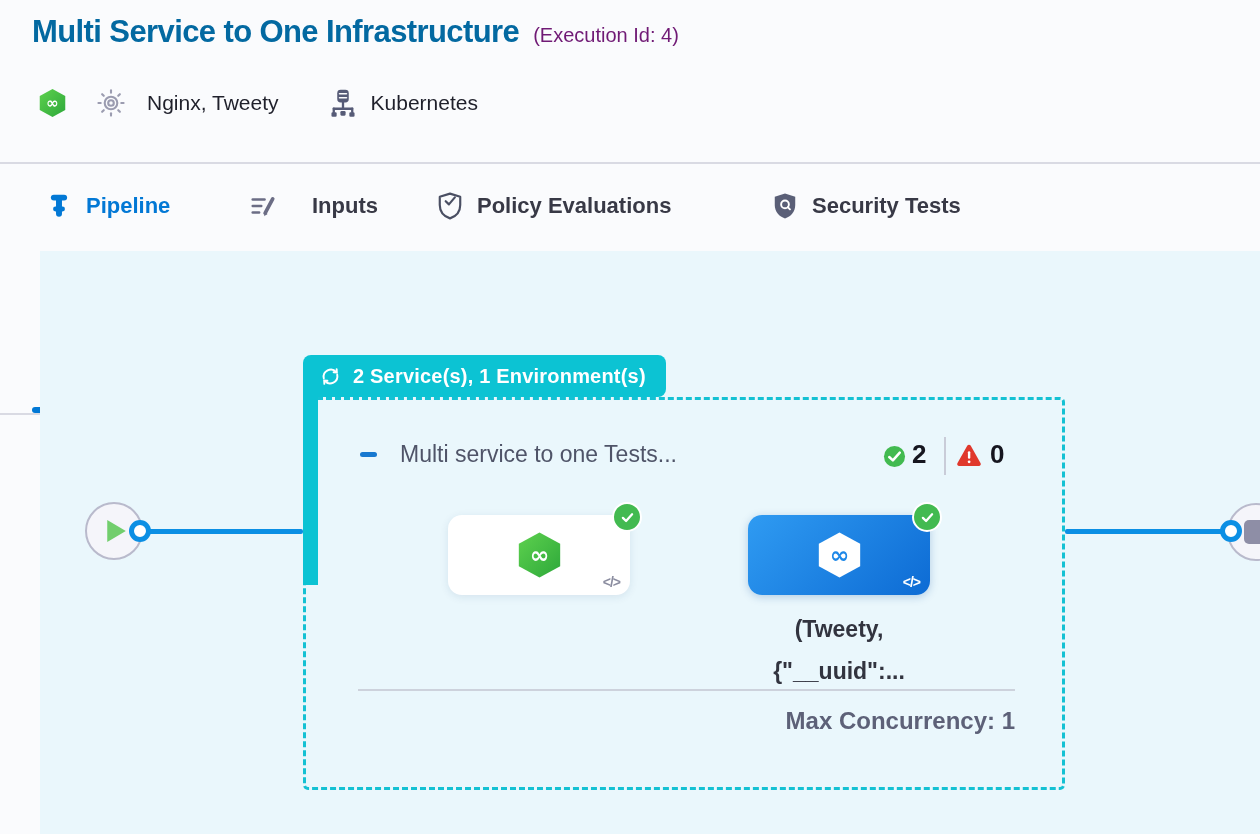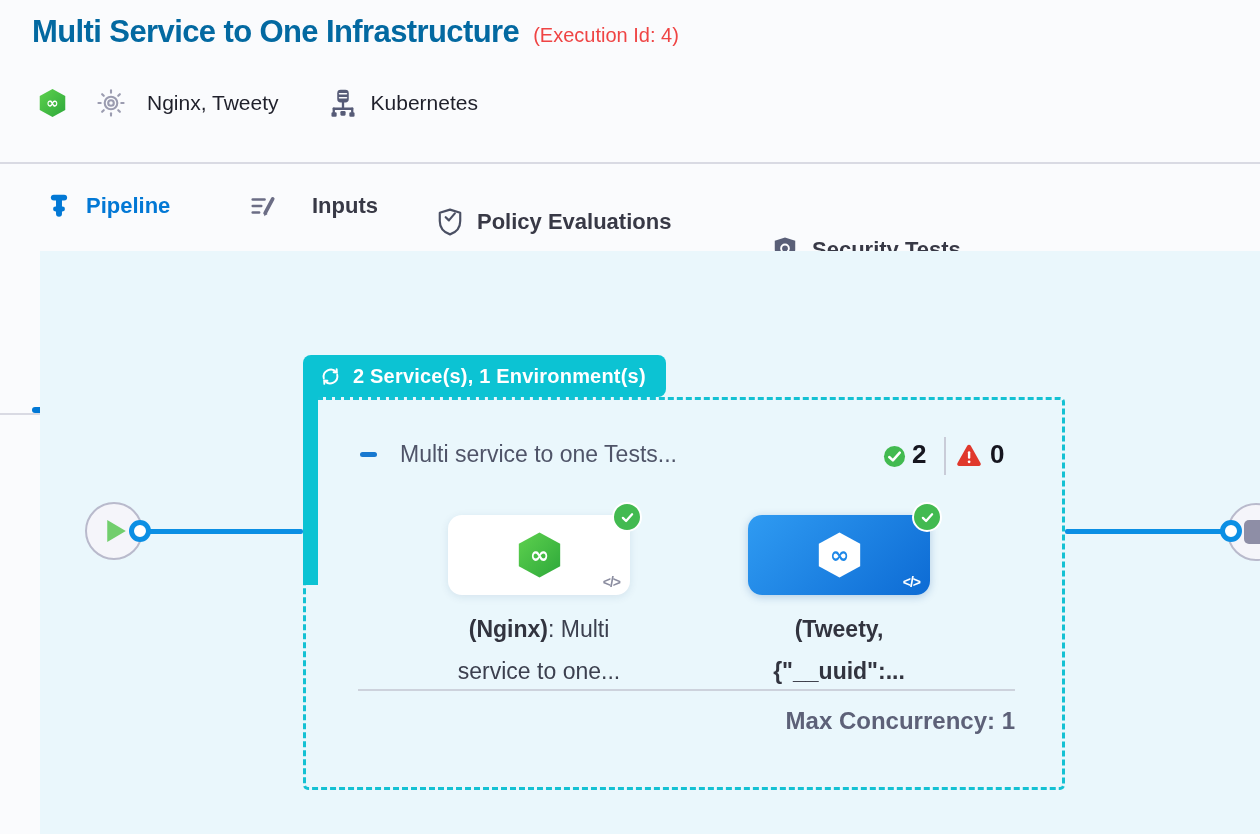--- a/index.html
+++ b/index.html
@@ -9,21 +9,21 @@
     background: #fafbfd;
     position: relative;
     overflow: hidden;
     color: #1e1e2a;
   }
 
   
   .app-header { position: absolute; left: 0; top: 0; width: 1260px; height: 163px; background: #fafbfd; }
   .title-row { position: absolute; left: 32px; top: 14px; display: flex; align-items: baseline; gap: 14px; }
   .page-title { font-size: 31px; font-weight: 700; letter-spacing: -0.6px; color: #0369a1; }
-  .execution-id { font-size: 20px; font-weight: 400; color: #ef4444; }
+  .execution-id { font-size: 20px; font-weight: 400; color: #701a75; }
   .meta-row { position: absolute; left: 38px; top: 84px; height: 38px; display: flex; align-items: center; }
   .meta-text { font-size: 21px; color: #1f202b; font-weight: 500; }
   .header-divider { position: absolute; left: 0; top: 162px; width: 1260px; height: 2px; background: #d9dae3; }
 
   
   .tabbar { position: absolute; left: 0; top: 164px; width: 1260px; height: 86px; background: #fafbfd; border-radius: 10px; }
   .tabbar-divider { position: absolute; left: 0; top: 249px; width: 1260px; height: 2px; background: #d9dae3; }
   .tab { position: absolute; top: 0; height: 84px; display: flex; align-items: center; gap: 14px; cursor: pointer; }
   .tab-label { font-size: 22px; font-weight: 600; color: #383946; }
   .tab.active .tab-label { color: #0278d5; }
@@ -143,30 +143,30 @@
       <svg width="27" height="26" viewBox="0 0 24 24" fill="none" stroke="#6b6d85" stroke-width="2.2" stroke-linecap="round">
         <line x1="2" y1="6" x2="13" y2="6"></line>
         <line x1="2" y1="12" x2="10" y2="12"></line>
         <line x1="2" y1="18" x2="8" y2="18"></line>
         <path d="M13.5 18.5 L20.5 5.5" stroke-width="3.4"></path>
         <path d="M12.5 21.5 L13.5 18 L15.8 19.4 Z" fill="#6b6d85" stroke="none"></path>
       </svg>
     </span>
     <span class="tab-label">Inputs</span>
   </div>
-  <div class="tab" style="left:437px;margin-top:16px;">
+  <div class="tab" style="left:437px;">
     <span class="icon">
       <svg width="26" height="28" viewBox="0 0 24 26" fill="none" stroke="#4a4f63" stroke-width="2" stroke-linecap="round" stroke-linejoin="round">
         <path d="M12 1.5 L21.5 4.5 V12 C21.5 18.5 17.4 22.6 12 24.5 C6.6 22.6 2.5 18.5 2.5 12 V4.5 Z"></path>
         <polyline points="8,8.5 11,11.5 16.5,5"></polyline>
       </svg>
     </span>
     <span class="tab-label">Policy Evaluations</span>
   </div>
-  <div class="tab" style="left:772px;margin-top:44px;">
+  <div class="tab" style="left:772px;">
     <span class="icon">
       <svg width="26" height="28" viewBox="0 0 24 26">
         <path d="M12 1.5 L21.5 4.5 V12 C21.5 18.5 17.4 22.6 12 24.5 C6.6 22.6 2.5 18.5 2.5 12 V4.5 Z" fill="#5a5f77"></path>
         <circle cx="12" cy="11.5" r="3.6" fill="none" stroke="#ffffff" stroke-width="1.8"></circle>
         <line x1="14.6" y1="14.1" x2="16.6" y2="16.1" stroke="#ffffff" stroke-width="1.8" stroke-linecap="round"></line>
       </svg>
     </span>
     <span class="tab-label">Security Tests</span>
   </div>
   <div class="tab-underline"></div>
@@ -247,24 +247,20 @@
       </svg>
     </span>
     <span class="code-glyph">&lt;/&gt;</span>
   </div>
   <div class="status-badge" style="left:872px;">
     <svg width="17" height="17" viewBox="0 0 24 24">
       <polyline points="5.5,12.5 10,17 18.5,7.5" fill="none" stroke="#ffffff" stroke-width="3.2" stroke-linecap="round" stroke-linejoin="round"></polyline>
     </svg>
   </div>
 
-  <div class="service-label" style="left:389px;">
-    <div><span class="b">(Nginx)</span><span>: Multi</span></div>
-    <div>service to one...</div>
-  </div>
   <div class="service-label all-bold" style="left:689px;">
     <div><span class="b">(Tweety,</span><span></span></div>
     <div>{"__uuid":...</div>
   </div>
 
   <div class="stage-divider"></div>
   <div class="max-concurrency">Max Concurrency: 1</div>
 
   <div class="exec-line" style="left:1025px; top:278px; width:166px;"></div>
   <div class="connector-ring" style="left:1180px; top:269px;"></div>

